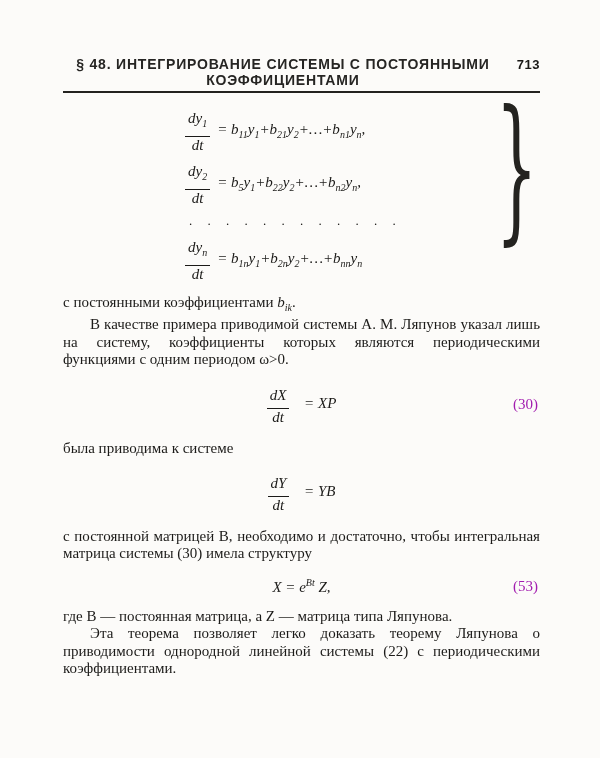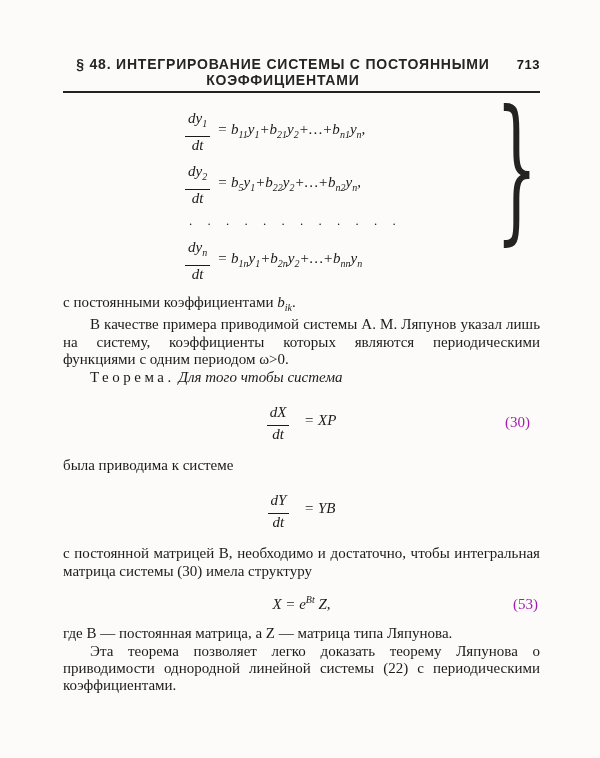--- a/index.html
+++ b/index.html
@@ -43,21 +43,21 @@
   }
 
   
   .bodytext { font-size:15px; line-height:17.4px; text-align:justify; color:#1c1b19; }
   .bodytext.indent { text-indent:27px; }
   .bodytext.italic { }
   .theorem-label { letter-spacing:3.5px; font-style:normal; }
   .theorem-rest { font-style:italic; }
 
   
-  .disp-eq { position:relative; text-align:center; margin:15px 8px; }
+  .disp-eq { position:relative; text-align:center; margin:15px 0; }
   .disp-eq .eq-label {
     position:absolute; right:2px; top:50%; transform:translateY(-50%);
     font-style:normal; font-size:15px; color:#a21caf;
   }
   .disp-eq .frac { margin-right:4px; }
   .disp-inline { margin:14px 0 12px; }
 </style>
 </head>
 <body>
 
@@ -91,21 +91,20 @@
         <span class="den">dt</span>
       </span>
       <span class="eq-rhs">= b<sub>1n</sub>y<sub>1</sub>+b<sub>2n</sub>y<sub>2</sub>+…+b<sub>nn</sub>y<sub>n</sub></span>
     </div>
     <span class="sys-brace">}</span>
   </div>
 
   <p class="bodytext">с постоянными коэффициентами <i>b<sub>ik</sub></i>.</p>
   <p class="bodytext indent">В качестве примера приводимой системы А. М. Ляпунов указал лишь на систему, коэффициенты которых являются периодическими функциями с одним периодом ω&gt;0.</p>
 
-  <p class="bodytext indent"><span class="theorem-label">Теорема.</span>&nbsp;<span class="theorem-rest">Для того чтобы система</span></p>
 
   <div class="disp-eq">
     <span class="math">
       <span class="frac">
         <span class="num">dX</span>
         <span class="den">dt</span>
       </span>
       <span class="eq-rhs">= XP</span>
     </span>
     <span class="eq-label">(30)</span>

